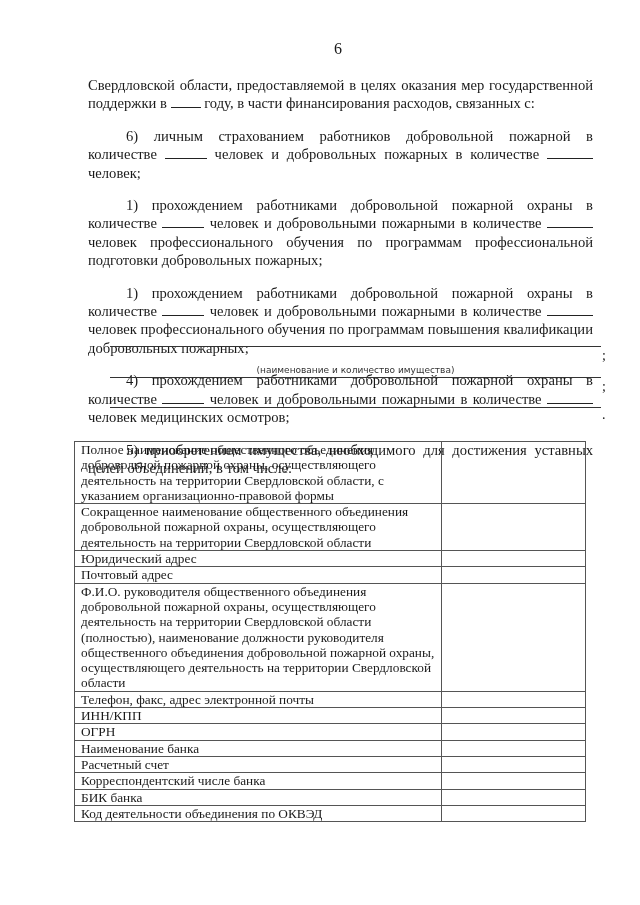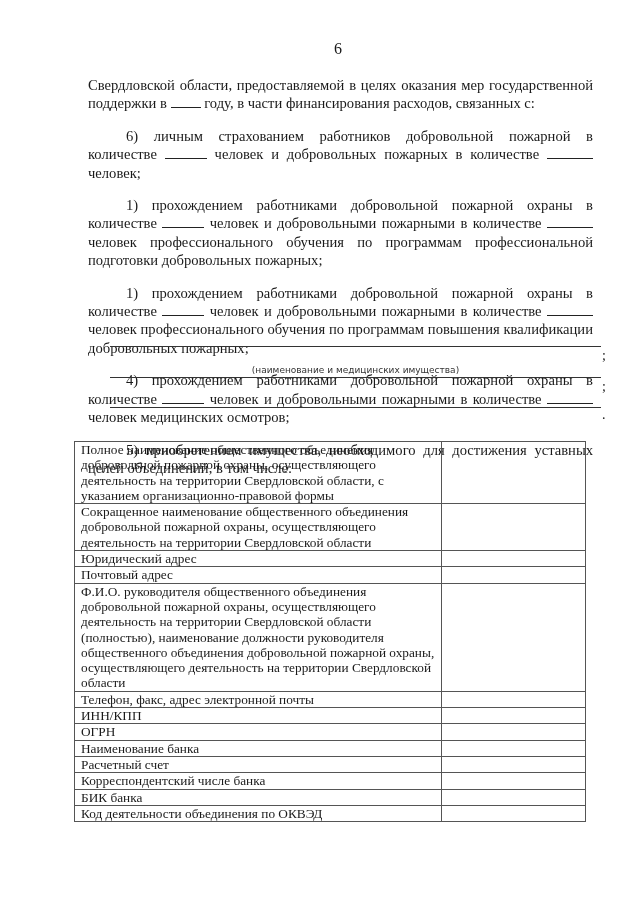--- a/index.html
+++ b/index.html
@@ -58,21 +58,21 @@
     <span class="blank w4"></span>
     <span>человек и добровольными пожарными в количестве</span>
     <span class="blank w5"></span>
     <span>человек медицинских осмотров;</span>
   </p>
   <p class="item">5) приобретением имущества, необходимого для достижения уставных целей объединений, в том числе:</p>
 </div>
 
 <div class="fill-line" style="top:346px;"></div>
 <span class="fill-end" style="left:602px; top:348px;">;</span>
-<div class="caption">(наименование и медицинских имущества)</div>
+<div class="caption">(наименование и количество имущества)</div>
 <div class="fill-line" style="top:377px;"></div>
 <span class="fill-end" style="left:602px; top:379px;">;</span>
 <div class="fill-line" style="top:407px;"></div>
 <span class="fill-end" style="left:602px; top:407px;">.</span>
 
 <table class="info">
   <tbody id="info-body">
       <tr>
         <td class="label">Полное наименование общественного объединения добровольной пожарной охраны, осуществляющего деятельность на территории Свердловской области, с указанием организационно-правовой формы</td>
         <td class="value"></td>

